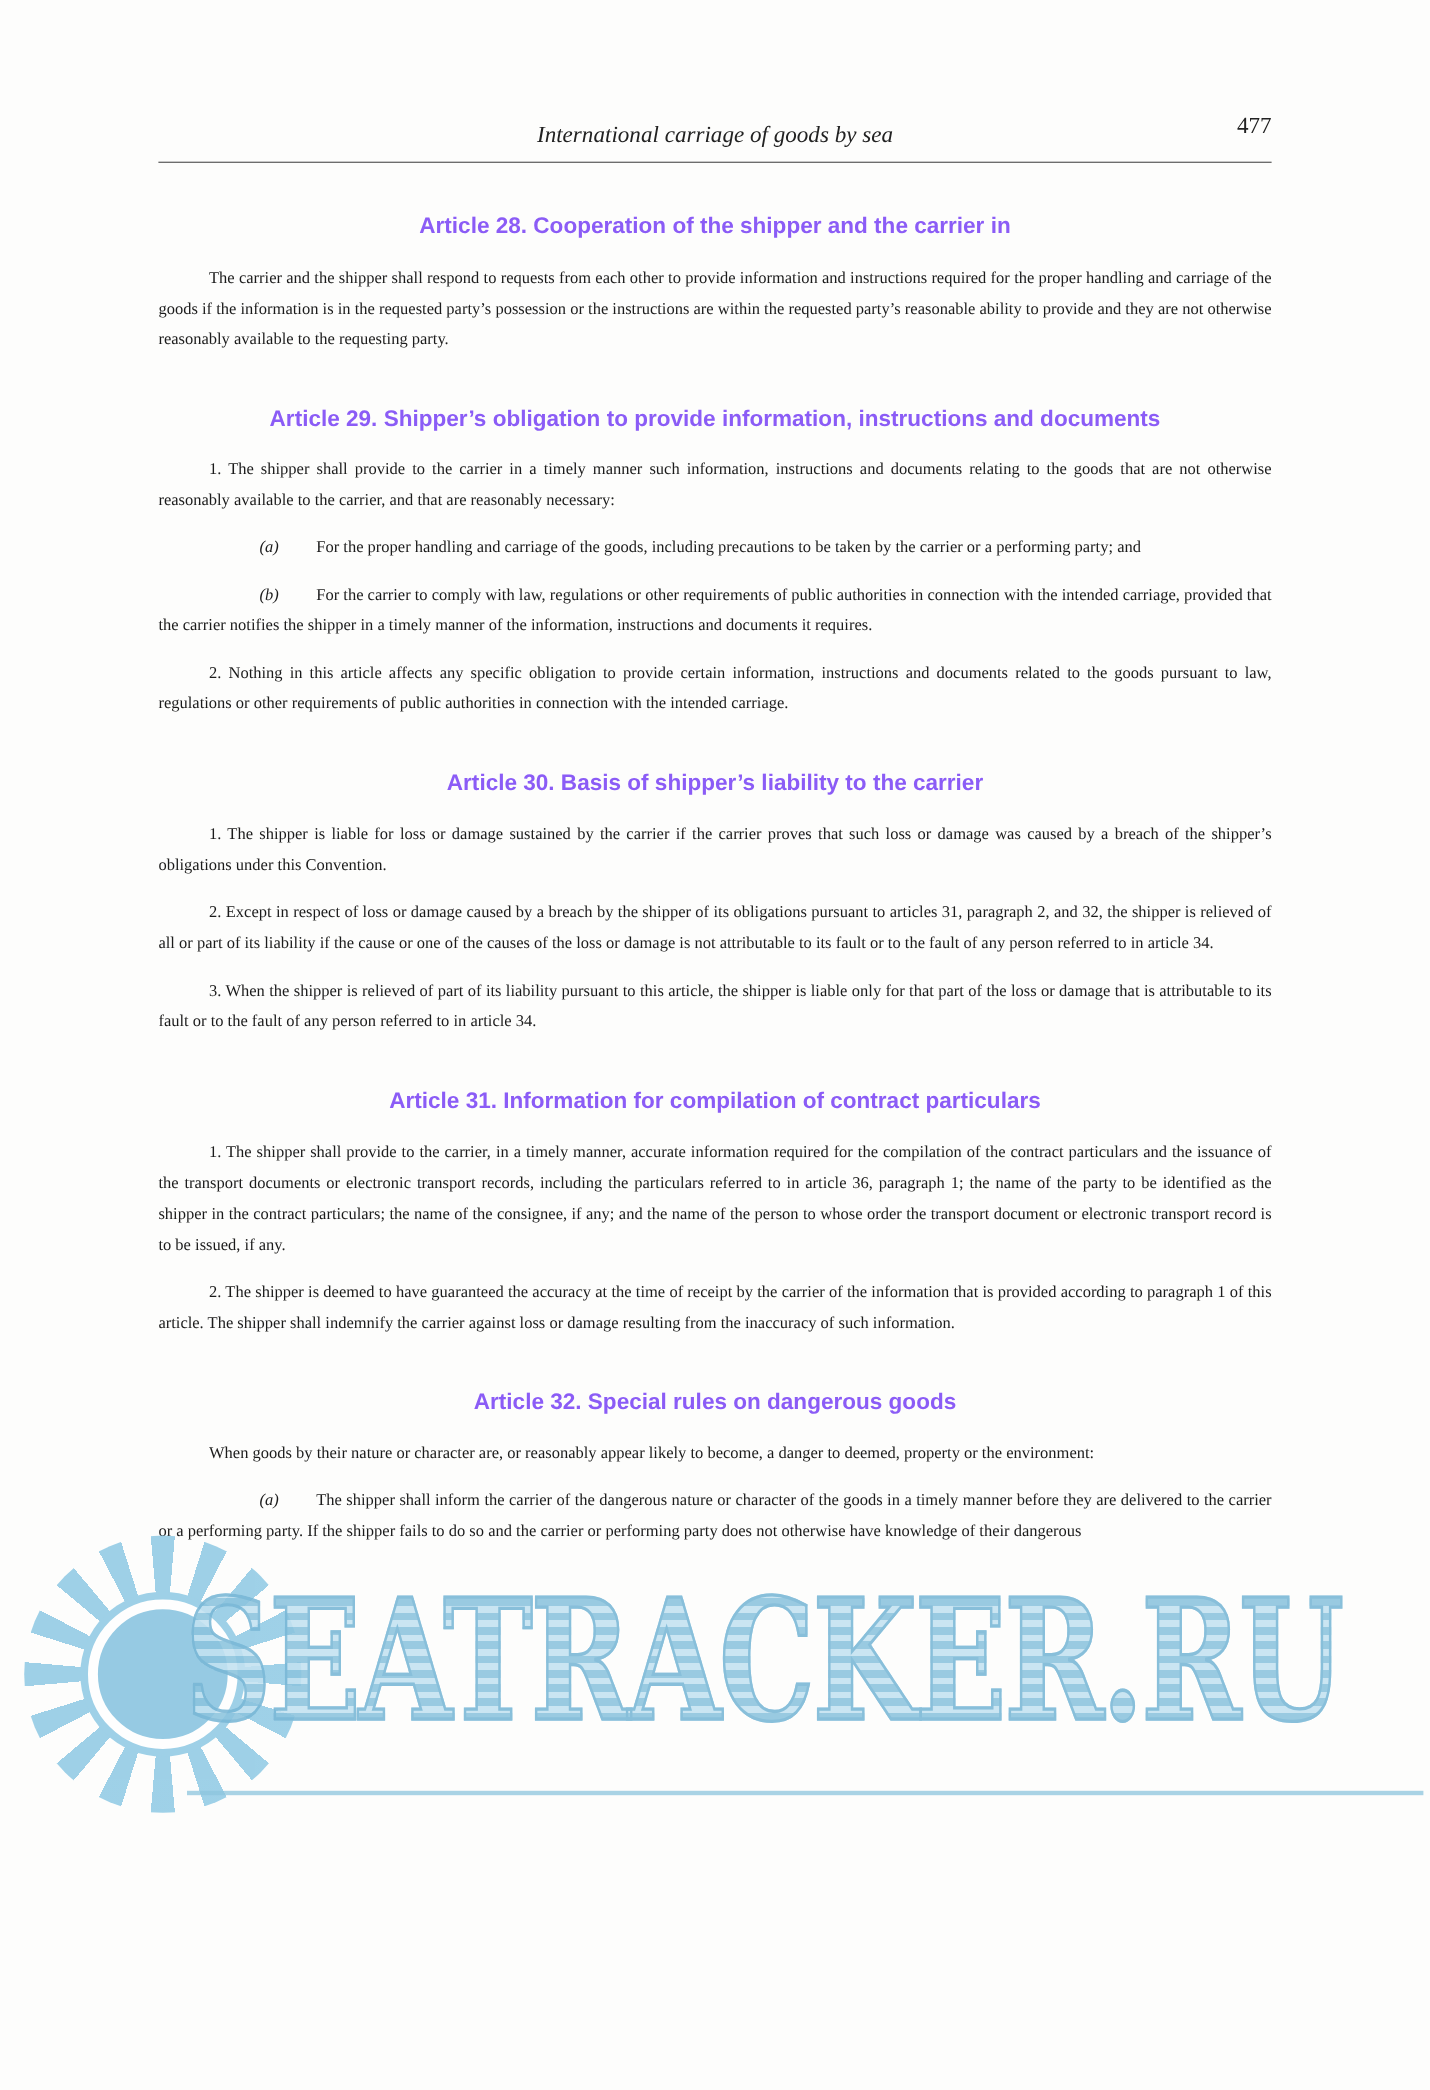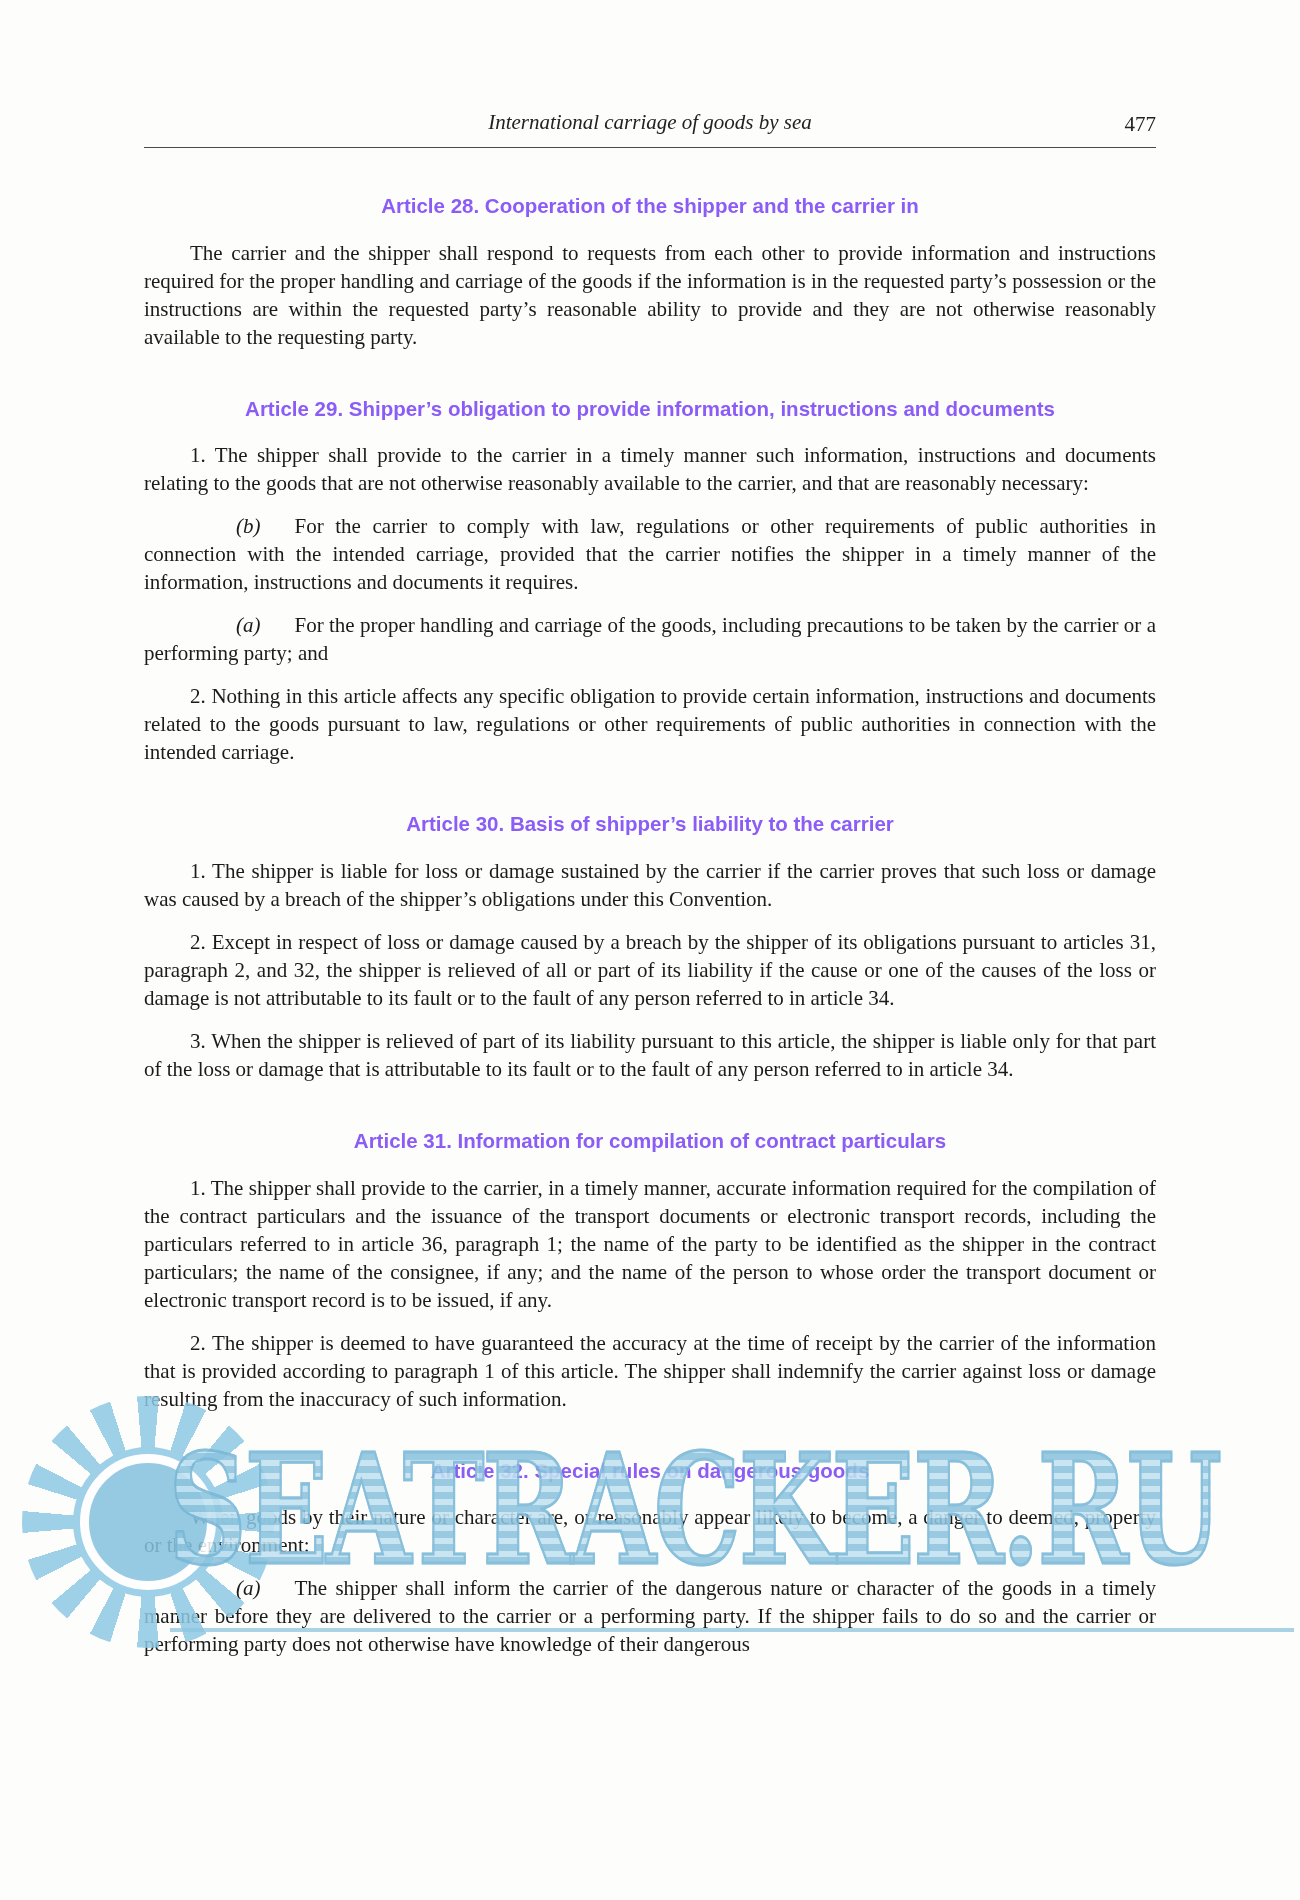--- a/index.html
+++ b/index.html
@@ -14,40 +14,40 @@
   }
   .content { width:1012px; margin:0 auto; position:relative; }
 
   
   .page-header { position:relative; padding-top:110px; height:30px; }
   .running-title {
     display:block; text-align:center;
     font-style:italic; font-size:21px; color:#222;
   }
   .page-number {
-    position:absolute; right:0; top:112px;
+    position:absolute; right:0; top:102px;
     font-size:21px; color:#222;
   }
   .header-rule {
     border:none; border-top:1.5px solid #4a4a4a;
     margin:7px 0 0 0;
   }
 
   
   .article-heading {
     font-family:"Liberation Sans", sans-serif;
     font-weight:700; font-size:20.5px; line-height:1.4;
     text-align:center; color:#8b5cf6;
     margin:44px 0 18px 0;
   }
   .article-heading .hline { display:block; }
 
   
   .body-par {
-    font-size:21px; line-height:28px;
+    font-size:15px; line-height:28px;
     text-align:justify;
     margin:0 0 15px 0;
     text-indent:46px;
     color:#1b1b1b;
   }
   .item-label {
     font-style:italic;
     display:inline-block;
     margin-right:34px;
   }
@@ -99,22 +99,22 @@
     </div>
     <hr class="header-rule">
 
     <h2 class="article-heading">
       <span class="hline">Article 28. Cooperation of the shipper and the carrier in</span>
     </h2>
     <p class="body-par">The carrier and the shipper shall respond to requests from each other to provide information and instructions required for the proper handling and carriage of the goods if the information is in the requested party’s possession or the instructions are within the requested party’s reasonable ability to provide and they are not otherwise reasonably available to the requesting party.</p>
 
     <h2 class="article-heading">Article 29. Shipper’s obligation to provide information, instructions and documents</h2>
     <p class="body-par">1. The shipper shall provide to the carrier in a timely manner such information, instructions and documents relating to the goods that are not otherwise reasonably available to the carrier, and that are reasonably necessary:</p>
+    <p class="body-par"><span class="item-label">(a)</span><span>For the proper handling and carriage of the goods, including precautions to be taken by the carrier or a performing party; and</span></p>
     <p class="body-par"><span class="item-label">(b)</span><span>For the carrier to comply with law, regulations or other requirements of public authorities in connection with the intended carriage, provided that the carrier notifies the shipper in a timely manner of the information, instructions and documents it requires.</span></p>
-    <p class="body-par"><span class="item-label">(a)</span><span>For the proper handling and carriage of the goods, including precautions to be taken by the carrier or a performing party; and</span></p>
     <p class="body-par">2. Nothing in this article affects any specific obligation to provide certain information, instructions and documents related to the goods pursuant to law, regulations or other requirements of public authorities in connection with the intended carriage.</p>
 
     <h2 class="article-heading">Article 30. Basis of shipper’s liability to the carrier</h2>
     <p class="body-par">1. The shipper is liable for loss or damage sustained by the carrier if the carrier proves that such loss or damage was caused by a breach of the shipper’s obligations under this Convention.</p>
     <p class="body-par">2. Except in respect of loss or damage caused by a breach by the shipper of its obligations pursuant to articles 31, paragraph 2, and 32, the shipper is relieved of all or part of its liability if the cause or one of the causes of the loss or damage is not attributable to its fault or to the fault of any person referred to in article 34.</p>
     <p class="body-par">3. When the shipper is relieved of part of its liability pursuant to this article, the shipper is liable only for that part of the loss or damage that is attributable to its fault or to the fault of any person referred to in article 34.</p>
 
     <h2 class="article-heading">Article 31. Information for compilation of contract particulars</h2>
     <p class="body-par">1. The shipper shall provide to the carrier, in a timely manner, accurate information required for the compilation of the contract particulars and the issuance of the transport documents or electronic transport records, including the particulars referred to in article 36, paragraph 1; the name of the party to be identified as the shipper in the contract particulars; the name of the consignee, if any; and the name of the person to whose order the transport document or electronic transport record is to be issued, if any.</p>
     <p class="body-par">2. The shipper is deemed to have guaranteed the accuracy at the time of receipt by the carrier of the information that is provided according to paragraph 1 of this article. The shipper shall indemnify the carrier against loss or damage resulting from the inaccuracy of such information.</p>

